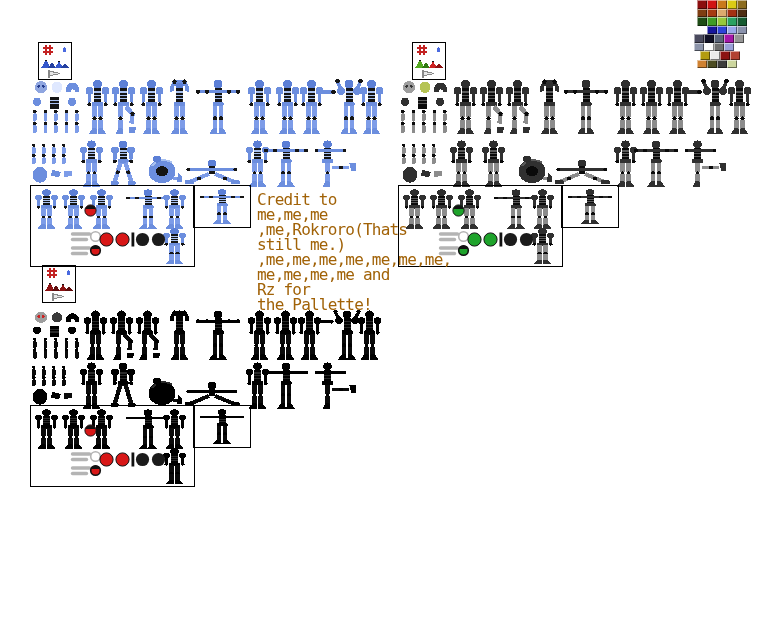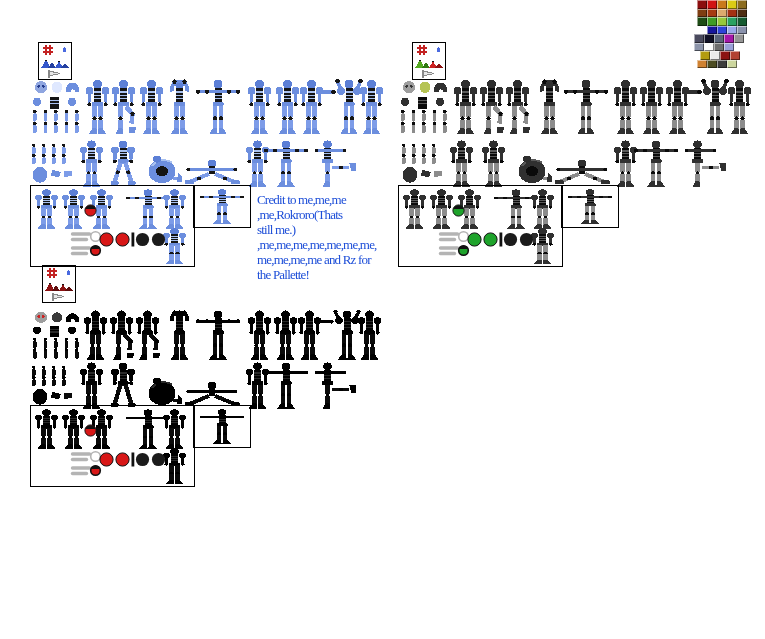--- a/index.html
+++ b/index.html
@@ -4,22 +4,22 @@
 <style>
   html,body{margin:0;padding:0;background:#fff;}
   #canvas{position:relative;width:765px;height:639px;background:#fff;overflow:hidden;
           font-family:"DejaVu Sans Mono", monospace;}
   .abs{position:absolute;}
   .swatch{position:absolute;box-shadow:inset 1px 1px 0 rgba(255,255,255,.5), inset -1px -1px 0 rgba(0,0,0,.5);}
   .swatch.dots{background-image:radial-gradient(#4a3208 1px, transparent 1.2px);background-size:4px 4px;}
   .selbox{position:absolute;border:1px solid #000;background:transparent;}
   .sprite{position:absolute;line-height:0;}
   .sprite svg{display:block;}
-  .credit{position:absolute;left:257px;top:192px;width:140px;color:#1d4ed8;
-          font-size:13px;line-height:15px;letter-spacing:-0.8px;white-space:pre-line;font-family:Liberation Serif, serif;}
+  .credit{position:absolute;left:257px;top:192px;width:140px;color:#a16207;
+          font-size:16px;line-height:15px;letter-spacing:-0.8px;white-space:pre-line;}
 </style>
 </head>
 <body>
 
 <div id="canvas">
   <div id="palette">
       <div class="swatch" style="left: 697px; top: 0px; width: 10px; height: 8.5px; background: rgb(140, 14, 14);"></div>
       <div class="swatch" style="left: 707px; top: 0px; width: 10px; height: 8.5px; background: rgb(209, 19, 19);"></div>
       <div class="swatch" style="left: 717px; top: 0px; width: 10px; height: 8.5px; background: rgb(201, 121, 28);"></div>
       <div class="swatch" style="left: 727px; top: 0px; width: 10px; height: 8.5px; background: rgb(219, 203, 20);"></div>

